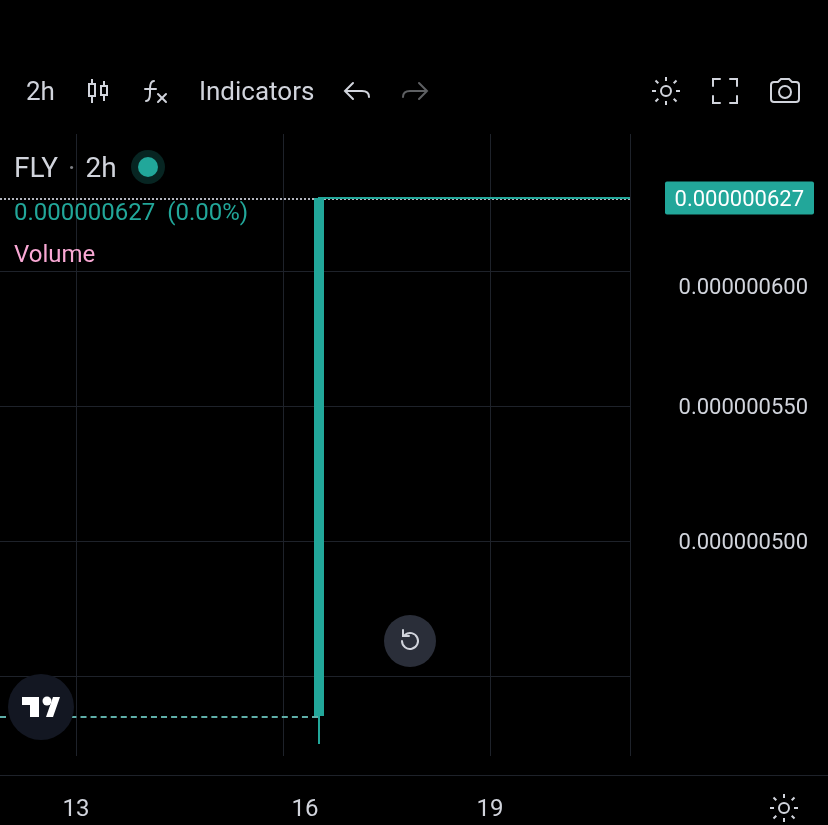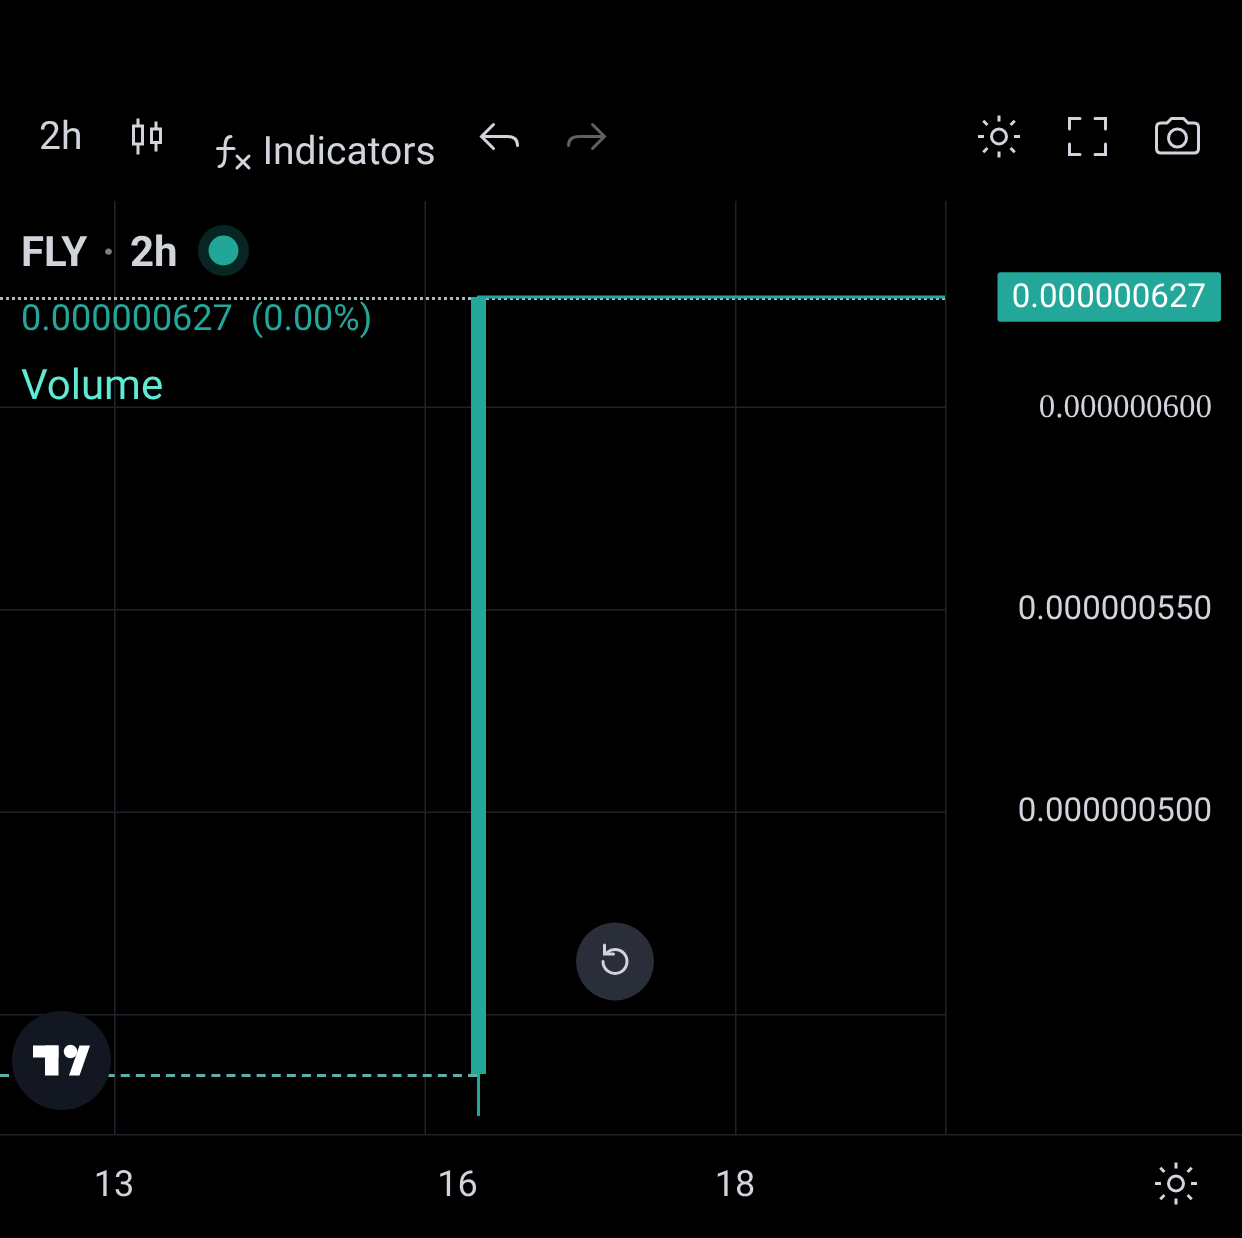--- a/index.html
+++ b/index.html
@@ -58,21 +58,21 @@
     top: 0;
     width: 198px;
     height: 622px;
     border-left: 1px solid #1e222a;
   }
   .xaxis {
     position: absolute;
     left: 0;
     bottom: 0;
     width: 828px;
-    height: 69px;
+    height: 50px;
     border-top: 1px solid #1e222a;
   }
 
   
   .vgrid {
     position: absolute;
     top: 0; bottom: 0;
     width: 1px;
     background: #1e222a;
   }
@@ -150,21 +150,21 @@
     top: 16px;
     display: flex;
     flex-direction: column;
     gap: 14px;
     z-index: 5;
   }
   .legend-row1 {
     display: flex;
     align-items: center;
     font-size: 28px;
-    font-weight: 700;
+    font-weight: 400;
     color: #d1d4dc;
     gap: 10px;
   }
   .legend-dot {
     width: 20px; height: 20px;
     background: #21a79a;
     border-radius: 50%;
     margin-left: 8px;
     box-shadow: 0 0 0 7px rgba(33,167,154,.22);
   }
@@ -172,22 +172,22 @@
     width: 34px; height: 34px;
     display: flex; align-items: center; justify-content: center;
   }
   .legend-row2 {
     font-size: 24px;
     color: #22a79a;
     display: flex;
     gap: 12px;
   }
   .legend-row3 {
-    font-size: 28px;
-    color: #5eead4;
+    font-size: 24px;
+    color: #f9a8d4;
   }
 
   
   .reset-btn {
     position: absolute;
     width: 52px; height: 52px;
     border-radius: 50%;
     background: #2a2e39;
     display: flex; align-items: center; justify-content: center;
     cursor: pointer;
@@ -222,21 +222,21 @@
         <line x1="9" y1="3" x2="9" y2="8"></line>
         <rect x="6" y="8" width="6" height="12"></rect>
         <line x1="9" y1="20" x2="9" y2="27"></line>
         <line x1="21" y1="5" x2="21" y2="10"></line>
         <rect x="18" y="10" width="6" height="9"></rect>
         <line x1="21" y1="19" x2="21" y2="25"></line>
       </g>
     </svg>
   </div>
 
-  <div class="tb-item" style="gap:4px;align-items:flex-end;">
+  <div class="tb-item" style="gap:28px;">
     <svg width="30" height="30" viewBox="0 0 30 30">
       <g class="icon-stroke" stroke-linecap="round">
         <path d="M13 5 C9 5 9 10 9 13 L9 17 C9 22 8 25 5 25"></path>
         <line x1="4" y1="13" x2="15" y2="13"></line>
         <line x1="17" y1="18" x2="25" y2="26"></line>
         <line x1="25" y1="18" x2="17" y2="26"></line>
       </g>
     </svg>
     <span>Indicators</span>
   </div>
@@ -336,30 +336,30 @@
         <rect x="0" y="2" width="17" height="8" fill="#fff"></rect>
         <rect x="8" y="2" width="9" height="20" fill="#fff"></rect>
         <circle cx="25" cy="6" r="4.5" fill="#fff"></circle>
         <polygon points="24,22 31,2 38,2 31,22" fill="#fff"></polygon>
       </svg>
     </div>
   </div>
 
   <div class="yaxis">
     <div class="ylabel current" style="top:64px;">0.000000627</div>
-    <div class="ylabel" style="top:137px;font-family:Liberation Serif, serif;">0.000000600</div>
+    <div class="ylabel" style="top:152px;">0.000000600</div>
     <div class="ylabel" style="top:272px;text-align:right;">0.000000550</div>
     <div class="ylabel" style="top:407px;">0.000000500</div>
   </div>
 </div>
 
 <div class="xaxis">
   <div class="xlabel" style="left:76px;">13</div>
   <div class="xlabel" style="left:283px;margin-left:22px;">16</div>
-  <div class="xlabel" style="left:490px;">18</div>
+  <div class="xlabel" style="left:490px;">19</div>
 
   <div class="xaxis-gear">
     <svg width="32" height="32" viewBox="0 0 32 32">
       <g class="icon-stroke">
         <circle cx="16" cy="16" r="5"></circle>
         <path d="M16 2v4M16 26v4M2 16h4M26 16h4M5.5 5.5l2.8 2.8M23.7 23.7l2.8 2.8M5.5 26.5l2.8-2.8M23.7 8.3l2.8-2.8"></path>
       </g>
     </svg>
   </div>
 </div>

